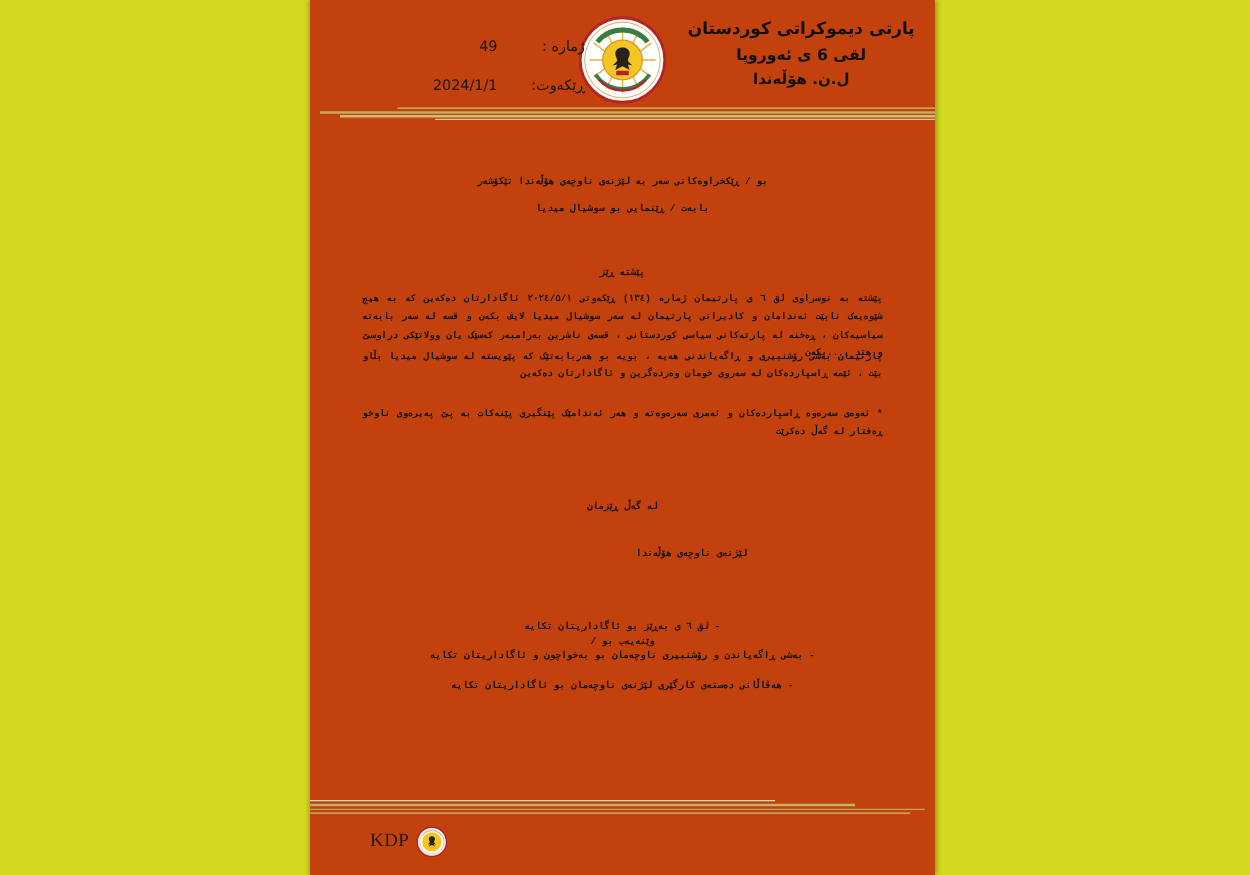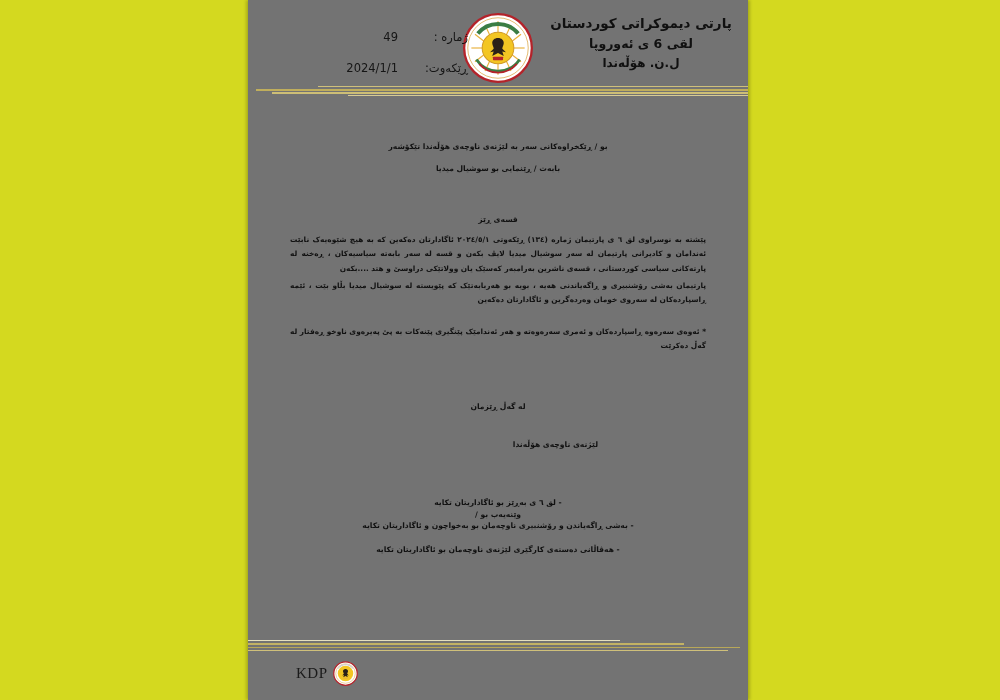--- a/index.html
+++ b/index.html
@@ -22,21 +22,21 @@
     background: #d4d91f;
   }
 
   
   #page {
     position: absolute;
     left: 248px;
     top: 0;
     width: 500px;
     height: 700px;
-    background: #737373;
+    background: #c2410c;
     box-shadow: -2px 0 3px rgba(0,0,0,0.20), 2px 0 3px rgba(0,0,0,0.20);
     overflow: hidden;
     direction: rtl;
   }
 
   
   .header {
     position: relative;
     height: 88px;
   }
@@ -148,20 +148,21 @@
     left: 0;
     bottom: 70px;
     direction: rtl;
   }
 
   .blk {
     position: absolute;
     color: #111111;
     font-size: 7.4px;
     line-height: 1.75;
+    font-family: Liberation Mono, monospace;
   }
 
   .subject {
     top: 40px;
     right: 60px;
     left: 60px;
     text-align: center;
     font-weight: bold;
     font-size: 7.6px;
   }
@@ -319,21 +320,21 @@
       <div class="rule t4"></div>
     </div>
 
     <div class="body-area">
 
       <div class="blk subject">
         <div>بو / ڕێکخراوەکانی سەر بە لێژنەی ناوچەی هۆڵەندا تێکۆشەر</div>
         <div>بابەت / ڕێنمایی بو سوشیال میدیا</div>
       </div>
 
-      <div class="blk greeting">قسەی ڕێز</div>
+      <div class="blk greeting">پێشتە ڕێز</div>
 
       <div class="blk para para-1">پێشتە بە نوسراوی لق ٦ ی پارتیمان ژماره (١٣٤) ڕێکەوتی ٢٠٢٤/٥/١  ئاگادارتان دەکەین کە بە هیچ شێوەیەک نابێت ئەندامان و کادیرانی پارتیمان لە سەر سوشیال میدیا لایڤ بکەن و قسە لە سەر بابەتە سیاسیەکان ، ڕەخنە لە پارتەکانی سیاسی کوردستانی ، قسەی ناشرین بەرامبەر کەسێک یان  وولاتێکی دراوسێ و هتد ....بکەن</div>
       <div class="blk para para-2">پارتیمان بەشی رۆشنبیری و ڕاگەیاندنی هەیە ، بویە بو هەربابەتێک کە پێویستە لە سوشیال میدیا بڵاو بێت ، ئێمە ڕاسپاردەکان لە سەروی خومان  وەردەگرین و ئاگادارتان دەکەین</div>
       <div class="blk para para-3">* ئەوەی سەرەوە ڕاسپاردەکان و ئەمری سەرەوەتە و هەر ئەندامێک پێنگیری پێنەکات بە پێ پەیرەوی ناوخو ڕەفتار لە گەڵ دەکرێت</div>
 
       <div class="blk regards">لە گەڵ ڕێزمان</div>
       <div class="blk signature">لێژنەی ناوچەی هۆڵەندا</div>
 
       <div class="blk cc-head">وێنەیەب بو /</div>
       <div class="blk cc-list">

